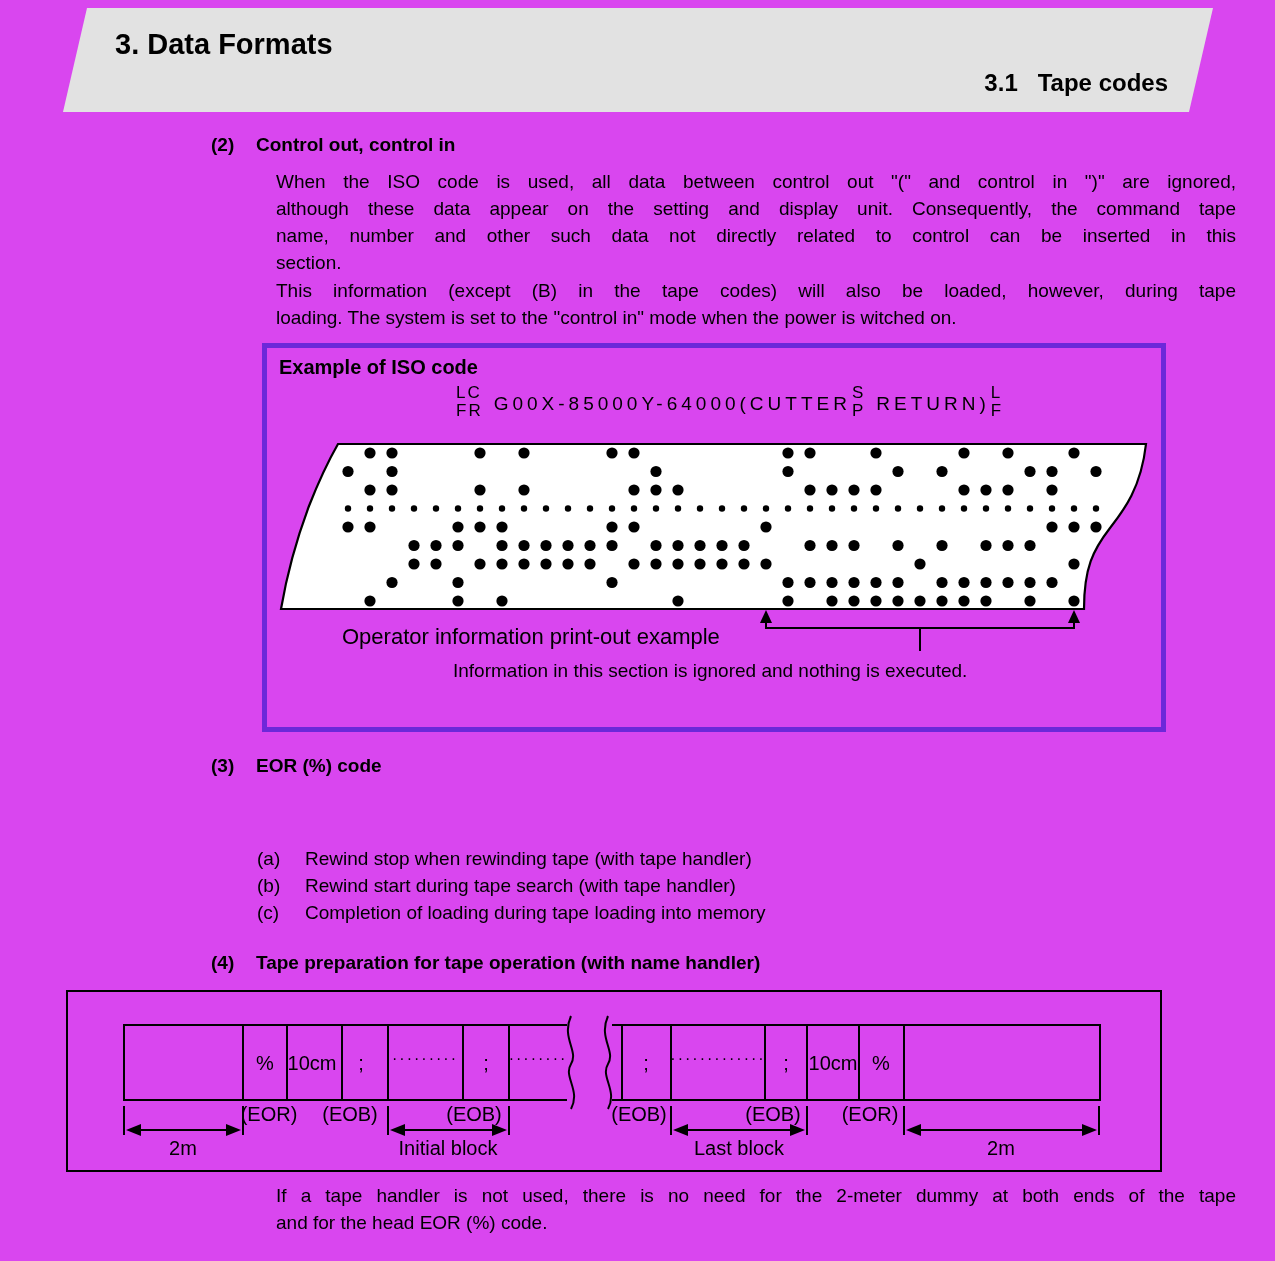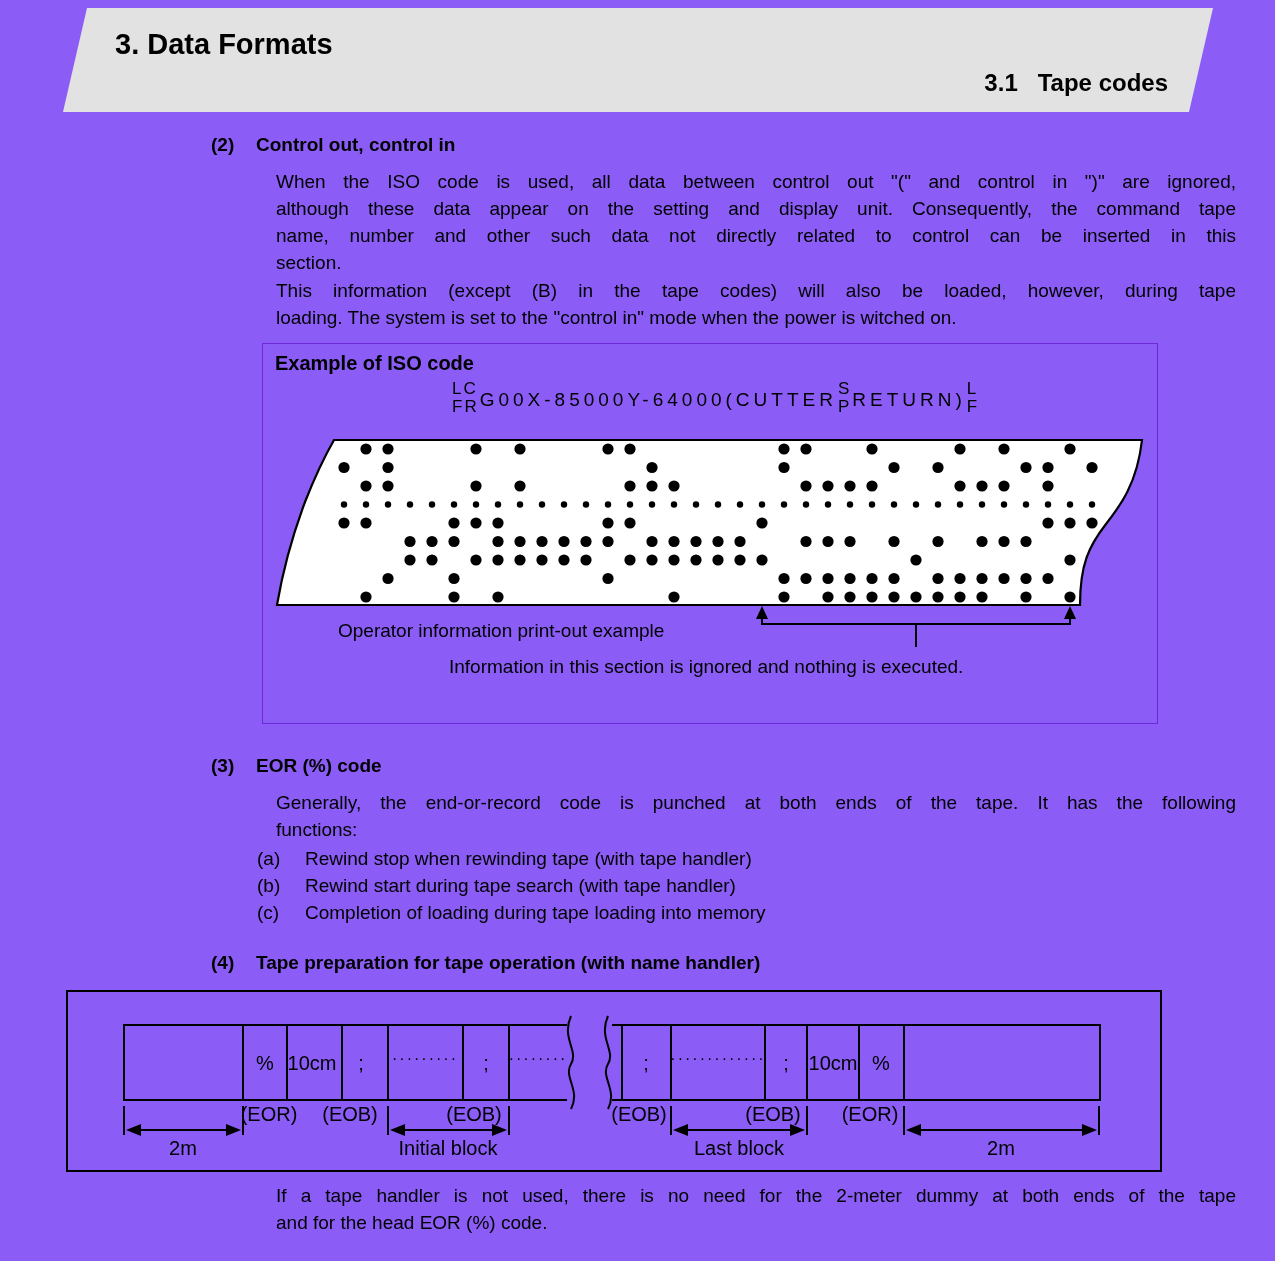--- a/index.html
+++ b/index.html
@@ -1,42 +1,42 @@
 <!DOCTYPE html>
 <html><head>
 <meta charset="utf-8">
 <style>
   html,body{margin:0;padding:0;background:#fff;}
   body{width:1275px;height:1261px;font-family:"Liberation Sans",sans-serif;color:#000;}
-  .page{position:relative;width:1275px;height:1261px;background:#8b5cf6;overflow:hidden;}
+  .page{position:relative;width:1275px;height:1261px;background:#d946ef;overflow:hidden;}
 
   
   .header-band{position:absolute;left:87px;top:8px;width:1126px;height:104px;
     background:#e2e2e2;transform:skewX(-13deg);transform-origin:top left;}
   .header-title{position:absolute;left:115px;top:28px;font-size:29px;font-weight:bold;}
   .header-sub{position:absolute;right:107px;top:69px;font-size:24px;font-weight:bold;white-space:pre;}
 
   
   .hrow{position:absolute;left:211px;display:flex;font-weight:bold;font-size:19px;}
   .hrow .num{width:45px;flex:0 0 45px;}
 
   
   .para{position:absolute;left:256px;width:960px;font-size:19px;line-height:27px;margin-left:20px;}
   .ln{text-align:justify;text-align-last:justify;}
   .ln.last{text-align-last:left;}
 
   
-  .isobox{position:absolute;left:262px;top:343px;width:894px;height:379px;border:1px solid #6d28d9;}
+  .isobox{position:absolute;left:262px;top:343px;width:894px;height:379px;border:5px solid #6d28d9;}
   .isobox-title{position:absolute;left:12px;top:8px;font-size:20px;font-weight:bold;}
   .codeline{position:absolute;left:188px;top:36px;display:flex;align-items:flex-end;justify-content:center;}
   .stack{display:inline-block;font-size:17px;line-height:18px;letter-spacing:2px;margin:0 1px;}
   .stack span{display:block;}
-  .codemain{font-size:19px;letter-spacing:4px;margin-bottom:5px;white-space:pre;}
+  .codemain{font-size:19px;letter-spacing:4px;margin-bottom:5px;white-space:pre;margin-left:10px;}
   #tape-svg{position:absolute;left:6px;top:90px;}
-  .cap1{position:absolute;left:75px;top:276px;font-size:19px;}
+  .cap1{position:absolute;left:75px;top:276px;font-size:22px;}
   .cap2{position:absolute;left:186px;top:312px;font-size:19px;}
 
   
   .diagbox{position:absolute;left:66px;top:990px;width:1092px;height:178px;border:2px solid #000;}
   #diag-svg{position:absolute;left:0;top:0;}
   svg text{font-family:"Liberation Sans",sans-serif;fill:#000;}
 
   
   .items{position:absolute;left:257px;top:845px;font-size:19px;line-height:27px;}
   .items .row{display:flex;}
@@ -249,24 +249,20 @@
         </g>
     </svg>
     <div class="cap1">Operator information print-out example</div>
     <div class="cap2">Information in this section is ignored and nothing is executed.</div>
   </div>
 
   <div class="hrow" style="top:755px">
     <span class="num">(3)</span>
     <span>EOR (%) code</span>
   </div>
-  <div class="para" style="top:789px">
-      <div class="ln">Generally, the end-or-record code is punched at both ends of the tape. It has the following</div>
-      <div class="ln last">functions:</div>
-    </div>
   <div class="items" id="items">
       <div class="row">
         <span class="lab">(a)</span>
         <span>Rewind stop when rewinding tape (with tape handler)</span>
       </div>
       <div class="row">
         <span class="lab">(b)</span>
         <span>Rewind start during tape search (with tape handler)</span>
       </div>
       <div class="row">

